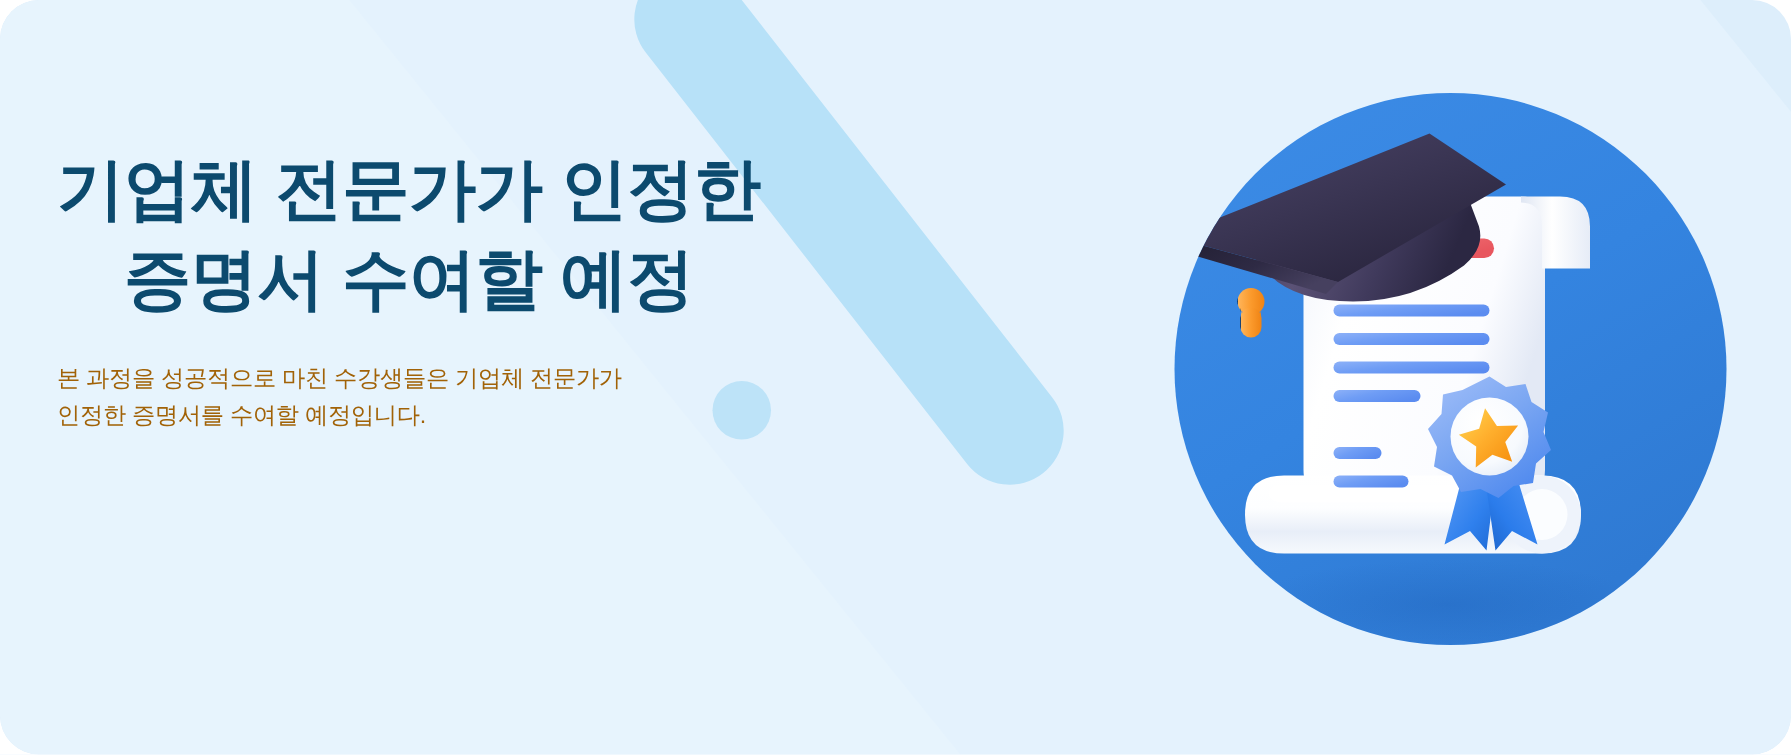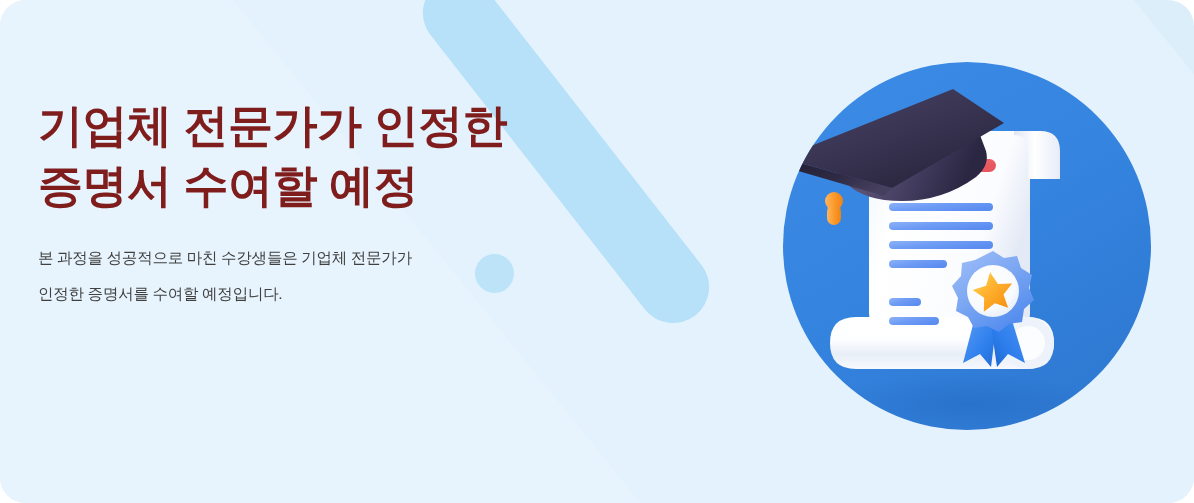--- a/index.html
+++ b/index.html
@@ -89,40 +89,40 @@
 
   .headline {
     position: absolute;
     top: 96px;
     left: 0;
     margin: 0;
     font-size: 45px;
     line-height: 60px;
     font-weight: 700;
     letter-spacing: -0.5px;
-    color: #7f1d1d;
+    color: #0c4a6e;
     white-space: pre-line;
+    text-align: center;
   }
 
   .body-block {
     position: absolute;
     left: 0;
     width: 470px;
   }
   .para-1 { top: 240px; }
   .para-2 { top: 310px; }
 
   .body-block p {
     margin: 0;
     font-size: 15.5px;
-    line-height: 36px;
-    color: #404040;
+    line-height: 25px;
+    color: #a16207;
     white-space: pre-line;
     letter-spacing: -0.2px;
-    font-family: Liberation Serif, serif;
   }
 
   
   .illustration {
     position: absolute;
     left: 760px;
     top: 55px;
     width: 420px;
     height: 380px;
   }

